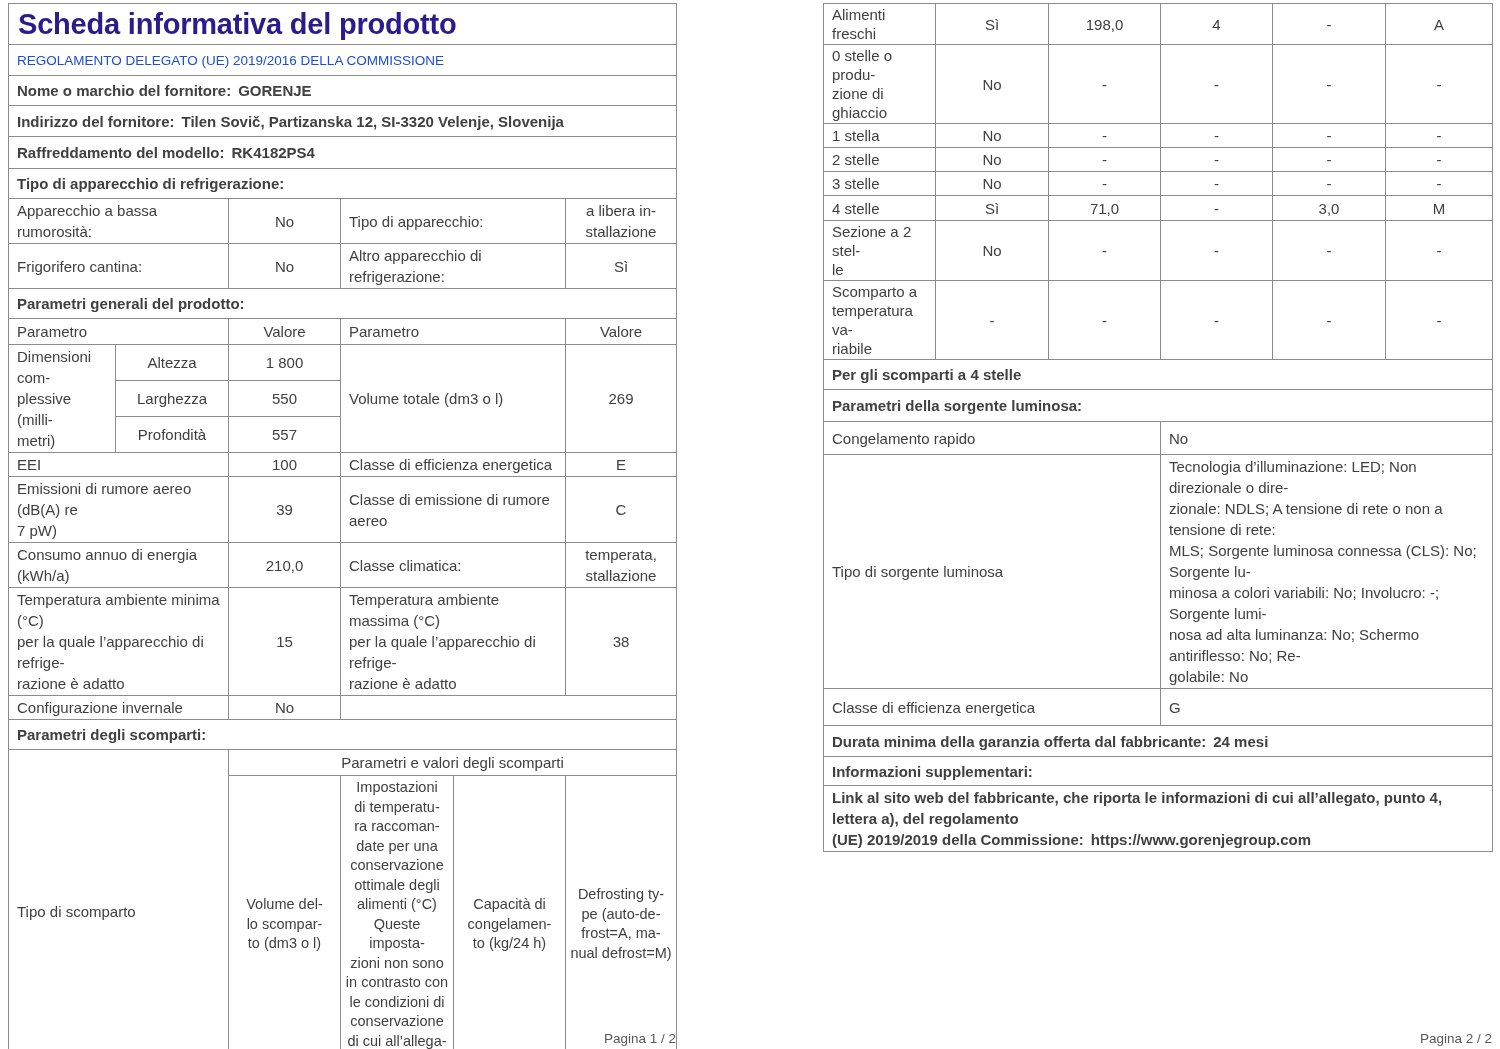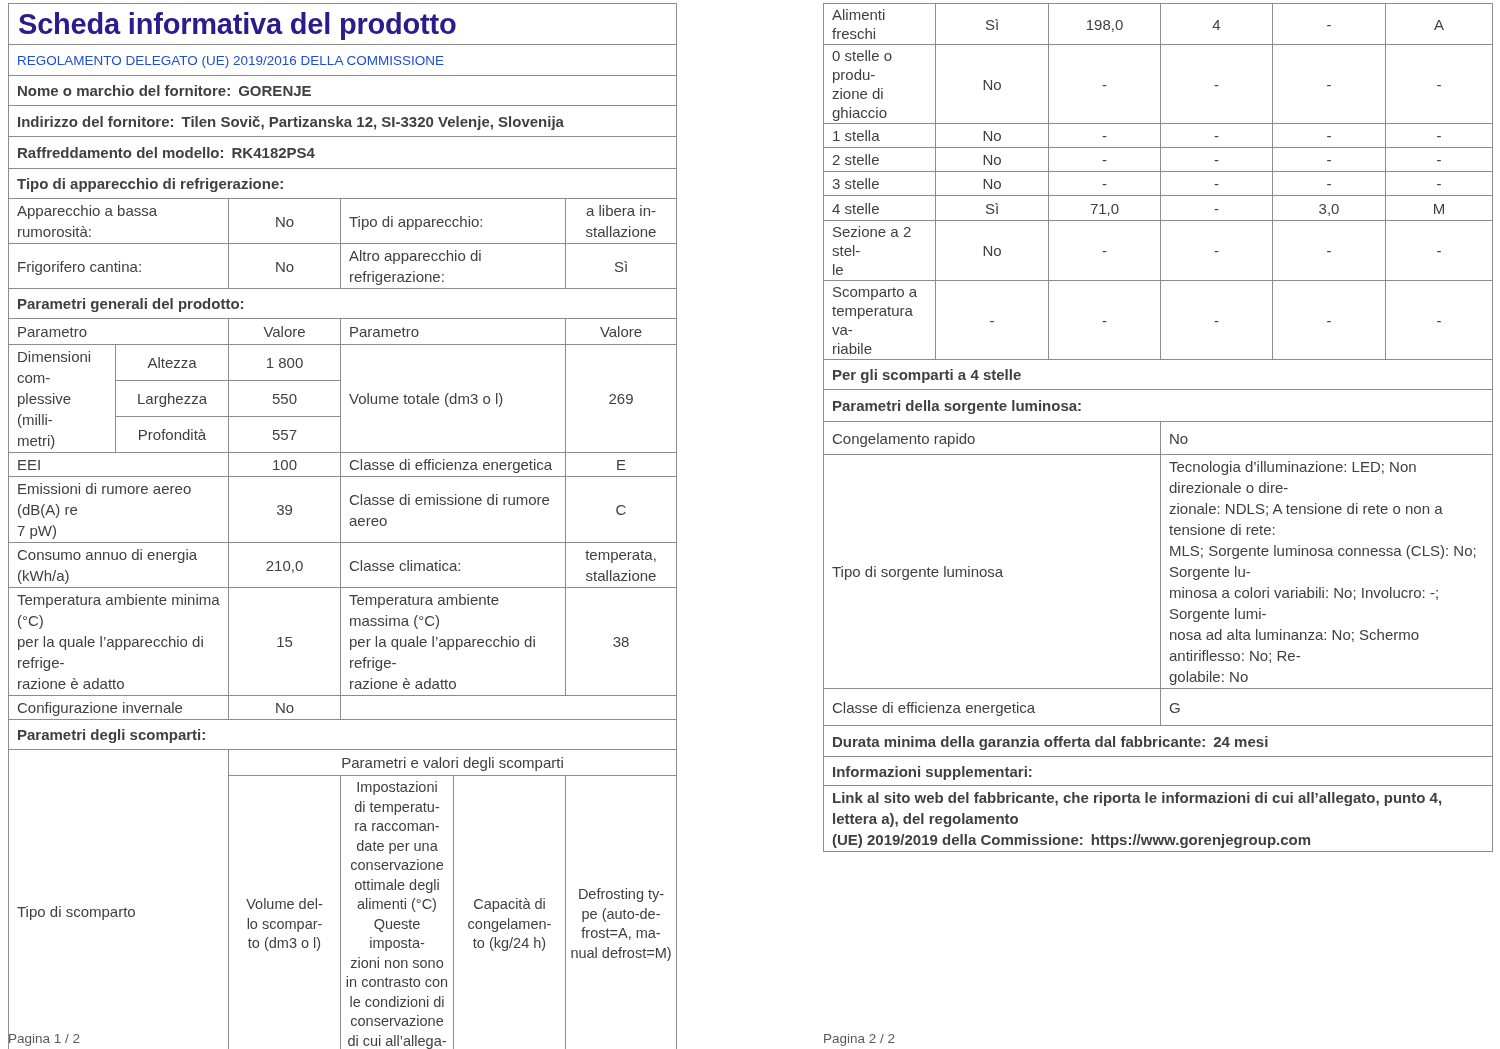--- a/index.html
+++ b/index.html
@@ -14,21 +14,21 @@
   }
   .c{text-align:center;padding:1px 3px;}
   .b{font-weight:bold;}
   .pre{white-space:pre-line;}
   .sec{font-weight:bold;}
   .title-cell{font-size:29px;font-weight:bold;color:#2b1b8c;letter-spacing:-0.2px;padding:2px 9px;}
   .sub-cell{font-size:13.5px;color:#1d4ed8;}
   .v{margin-left:7px;font-weight:bold;}
   .hdr{font-size:14.5px;line-height:19.5px;text-align:center;padding:2px 3px;white-space:pre-line;}
   .lh19{line-height:19px;}
-  .footer{position:absolute;top:1031px;font-size:13.5px;color:#595959;}
+  .footer{position:absolute;top:1031px;text-align:right;font-size:13.5px;color:#595959;}
 </style>
 </head>
 <body>
 
 <table class="sheet" style="left:8px;top:3px;width:668px;">
   <colgroup>
     <col style="width:107px">
       <col style="width:113px">
       <col style="width:112px">
     <col style="width:113px">

